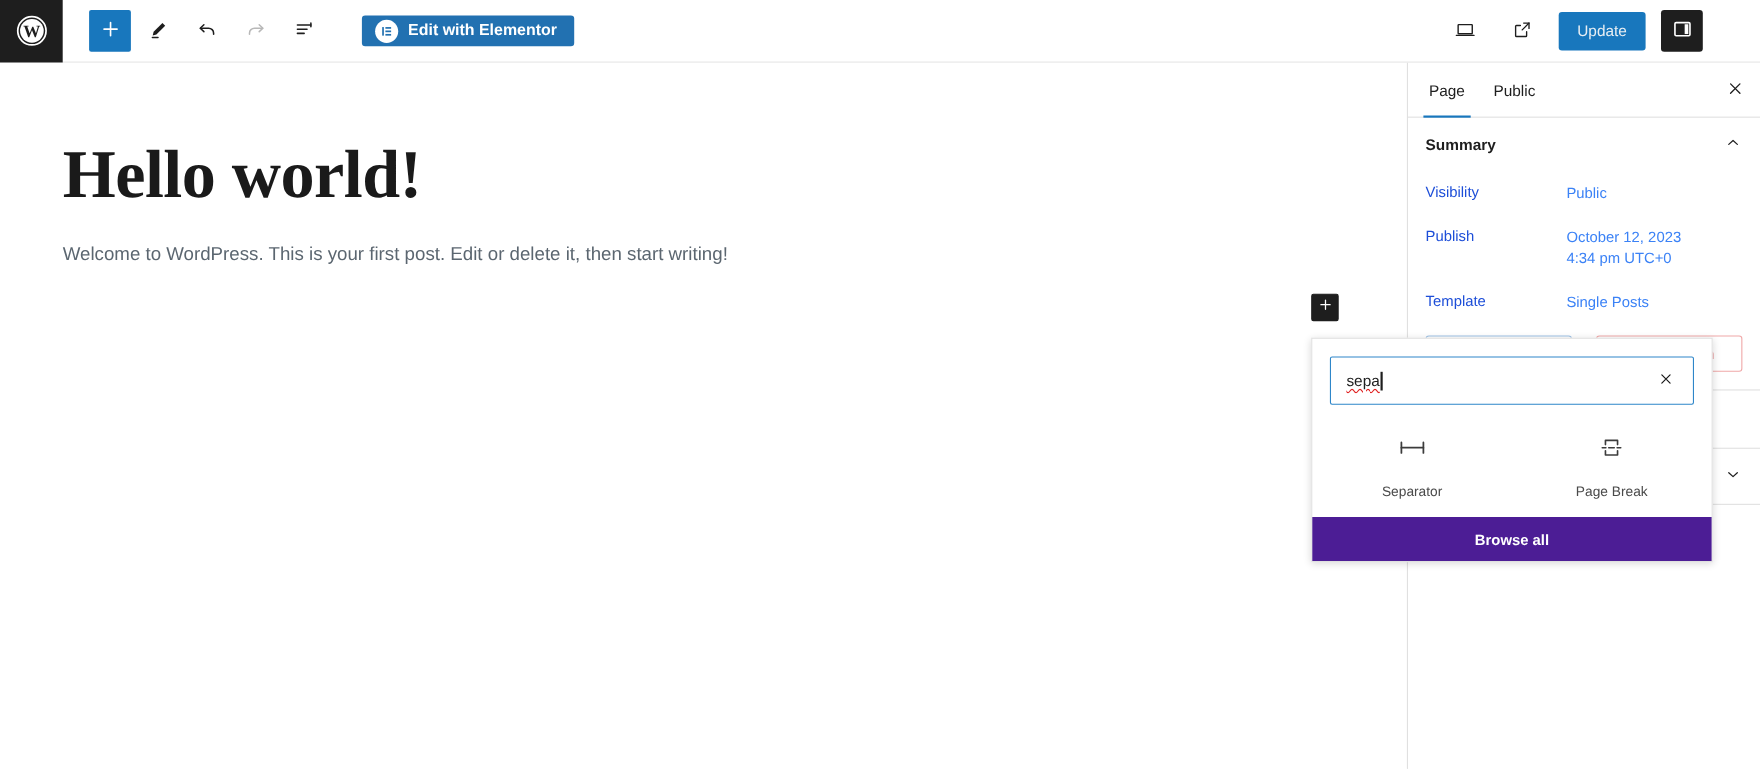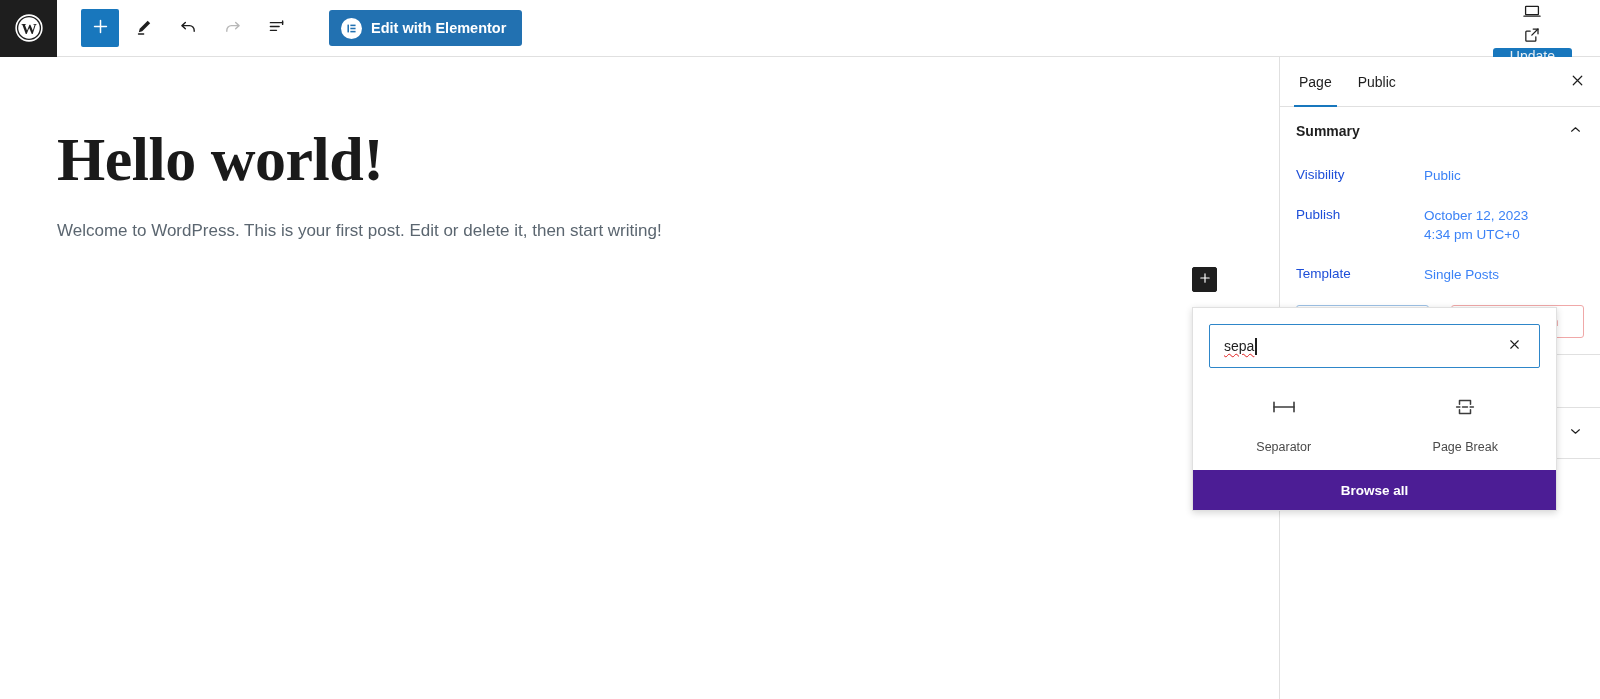--- a/index.html
+++ b/index.html
@@ -28,31 +28,31 @@
   .tb-left { display:flex; align-items:center; height:57px; padding-left:24px; gap:0; }
   .tb-btn {
     width: 38px; height: 38px; display:flex; align-items:center; justify-content:center;
     background: transparent; border: none; cursor: pointer; border-radius: 2px;
     margin-right: 6px;
   }
   .tb-btn.primary-add { background:#1877bd; border-radius:2px; }
   .tb-btn.disabled { cursor: default; }
 
   .elementor-btn {
-    margin-left: 28px; height: 36px; background:#2271b1; border:none; border-radius:3px;
+    margin-left: 28px; height: 28px; background:#2271b1; border:none; border-radius:3px;
     color:#fff; font-size:14.5px; font-weight:600; display:flex; align-items:center;
     gap:9px; padding: 0 16px 0 12px; cursor:pointer; font-family:"Liberation Sans", sans-serif;
   }
   .elementor-ico {
     width:21px; height:21px; border-radius:50%; background:#fff;
     display:flex; align-items:center; justify-content:center; flex:0 0 21px;
   }
 
   .tb-right {
-    margin-left:auto; display:flex; align-items:center; height:57px; padding-right:14px; gap:0;flex-direction:column;
+    margin-left:auto; display:flex; align-items:center; height:57px; padding-right:14px; gap:0;
   }
   .tb-right .tb-btn { margin-right: 14px; }
   .update-btn {
     background:#1877bd; color:#e8eef3; border:none; border-radius:3px;
     height:35px; padding:0 17px; font-size:14px; font-weight:400; cursor:pointer;
     font-family:"Liberation Sans", sans-serif; margin-right: 14px;
   }
   .sidebar-toggle-btn {
     width:38px; height:38px; background:#1e1e1e; border-radius:3px; border:none;
     display:flex; align-items:center; justify-content:center; cursor:pointer; margin-right:12px;

